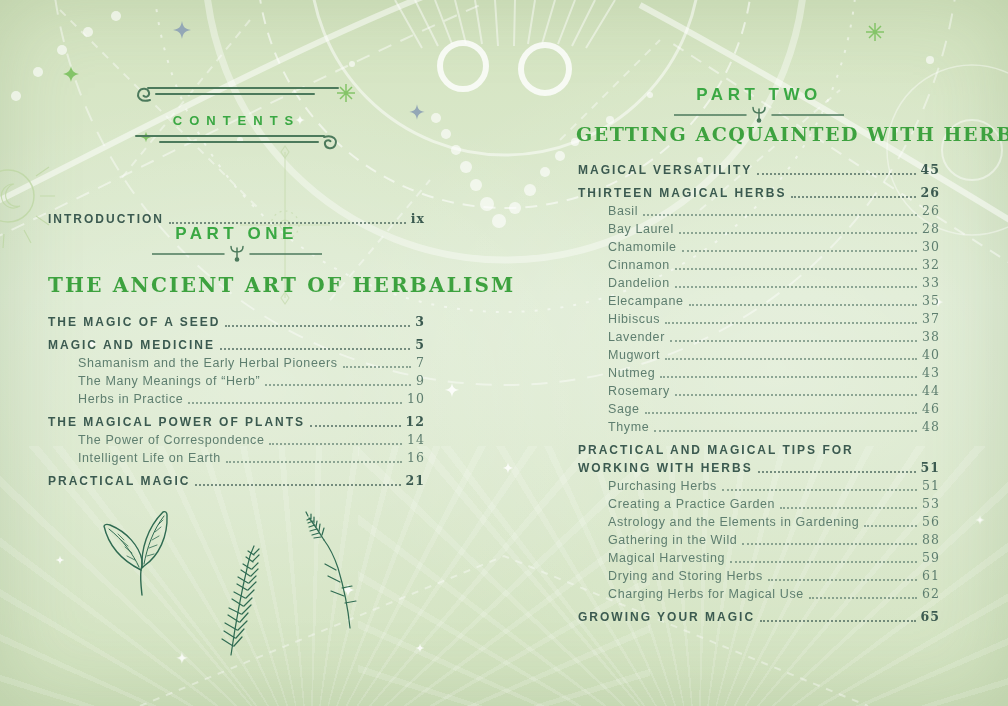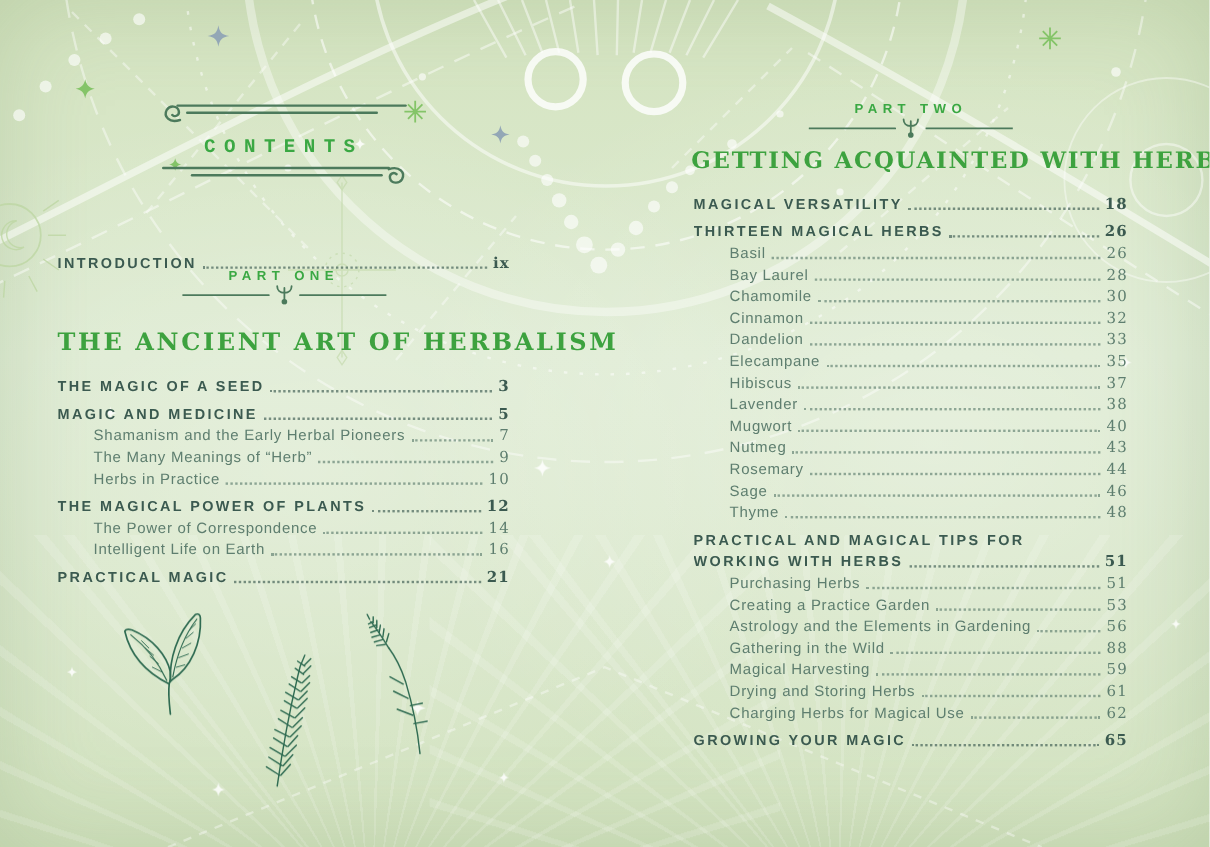--- a/index.html
+++ b/index.html
@@ -18,22 +18,22 @@
   }
   svg.bg{position:absolute; inset:0; pointer-events:none;}
   .fan{position:absolute; width:680px; height:330px; bottom:-70px; opacity:.28; pointer-events:none;
        background:repeating-conic-gradient(from -38deg at 50% 100%, rgba(255,255,255,.55) 0deg 1.1deg, transparent 1.1deg 6.5deg);}
   .fan.left{left:-30px;} .fan.right{right:-30px;}
 
   .abs{position:absolute;}
   .center{text-align:center;}
   .nowrap{white-space:nowrap;}
 
-  .contents-label{font-size:16px; font-weight:700; letter-spacing:7px; color:var(--accent); margin:3px 0;font-family:Liberation Mono, monospace;}
-  .part-label{font-size:11px; font-weight:700; letter-spacing:4.5px; color:var(--accent);}
+  .contents-label{font-size:13px; font-weight:700; letter-spacing:7px; color:var(--accent); margin:3px 0;}
+  .part-label{font-size:17px; font-weight:700; letter-spacing:4.5px; color:var(--accent);}
   .display-title{font-family:"DejaVu Serif", serif; font-weight:700; color:var(--title);}
   .display-title.l{font-size:20px; letter-spacing:2.2px;}
   .display-title.r{font-size:19px; letter-spacing:1.5px;}
 
   .row{display:flex; align-items:flex-end; height:18px; line-height:18px;}
   .row.section{color:var(--dark); font-weight:700; font-size:12px; letter-spacing:2px; margin-top:5px;text-align:center;}
   .row.section.cont{margin-top:0;}
   .row.sub{color:var(--sub); font-size:12.5px; letter-spacing:.6px; padding-left:30px;}
   .row .lab{white-space:nowrap;}
   .leader{flex:1 1 auto; min-width:10px; border-bottom:2px dotted currentColor; opacity:.65; margin:0 5px 4px;}
@@ -262,21 +262,21 @@
       </g>
     </svg>
   </div>
 
   <div class="abs center display-title r nowrap" style="left:576px; top:123px; width:368px;">GETTING ACQUAINTED WITH HERBS</div>
 
   <div class="abs" style="left:578px; top:156px; width:362px;">
       <div class="row section">
         <span class="lab">MAGICAL VERSATILITY</span>
         <span class="leader"></span>
-        <span class="pg">18</span>
+        <span class="pg">45</span>
       </div>
       <div class="row section">
         <span class="lab">THIRTEEN MAGICAL HERBS</span>
         <span class="leader"></span>
         <span class="pg">26</span>
       </div>
       <div class="row sub">
         <span class="lab">Basil</span>
         <span class="leader"></span>
         <span class="pg">26</span>

